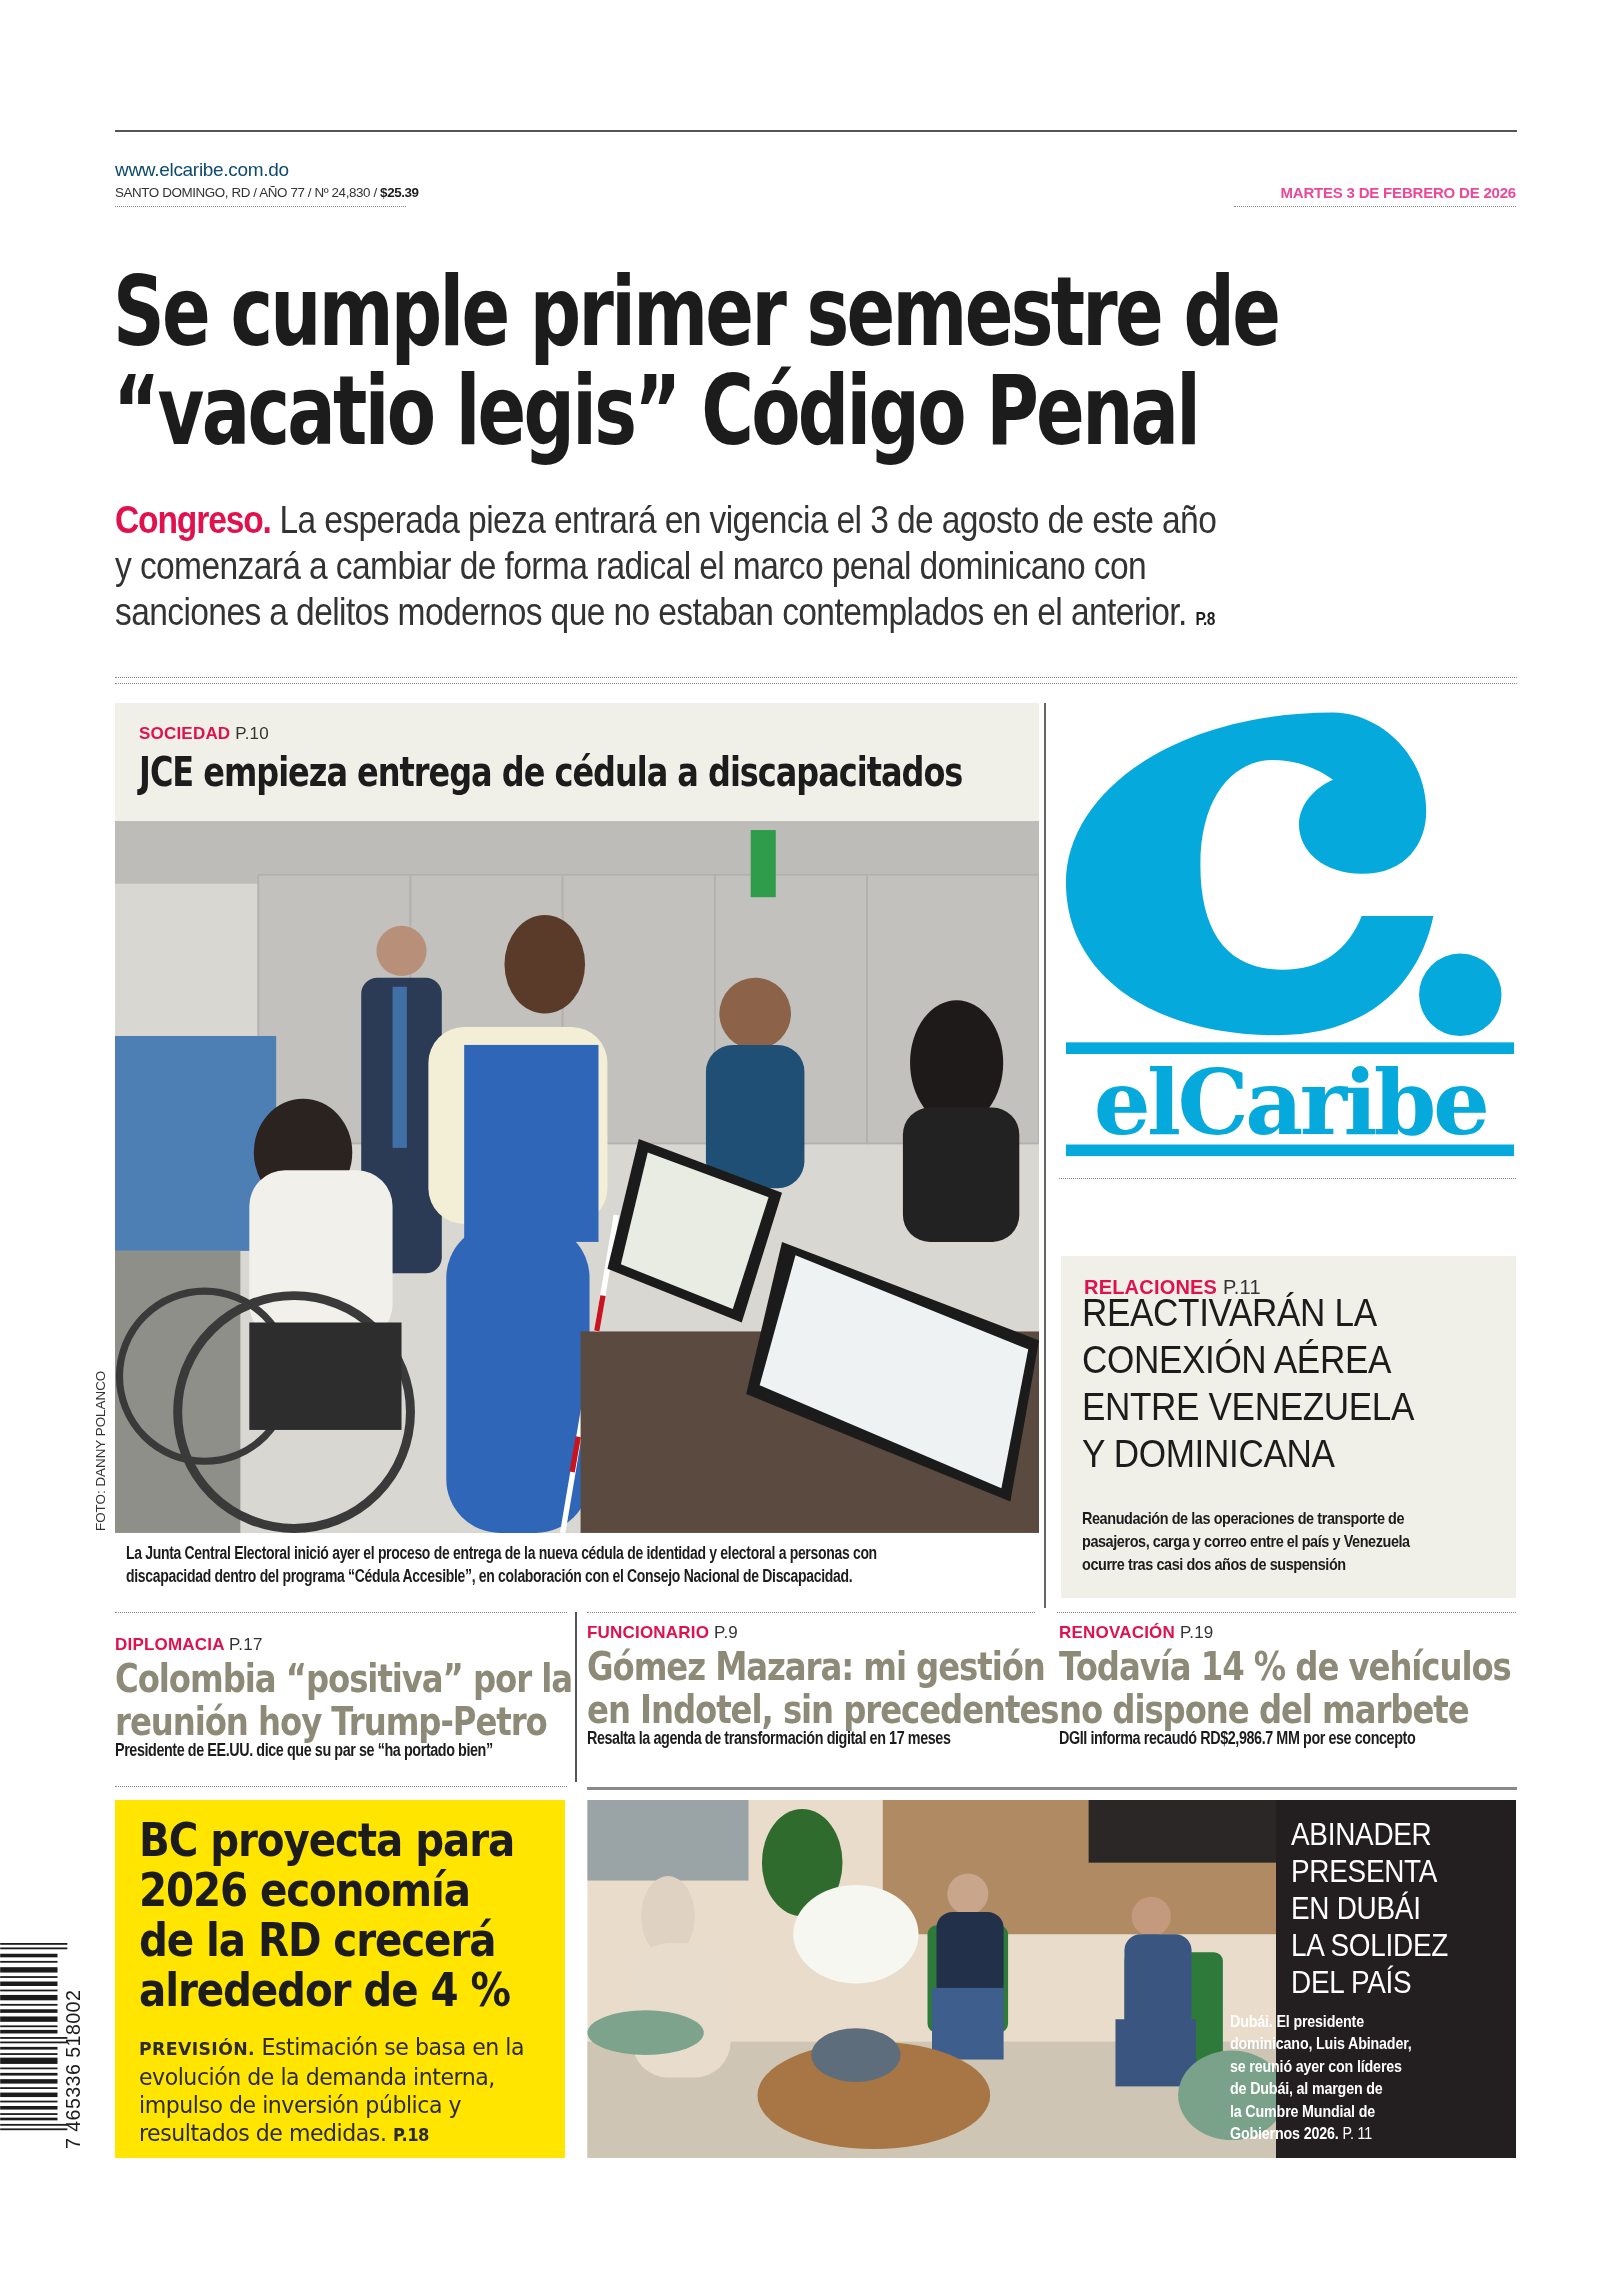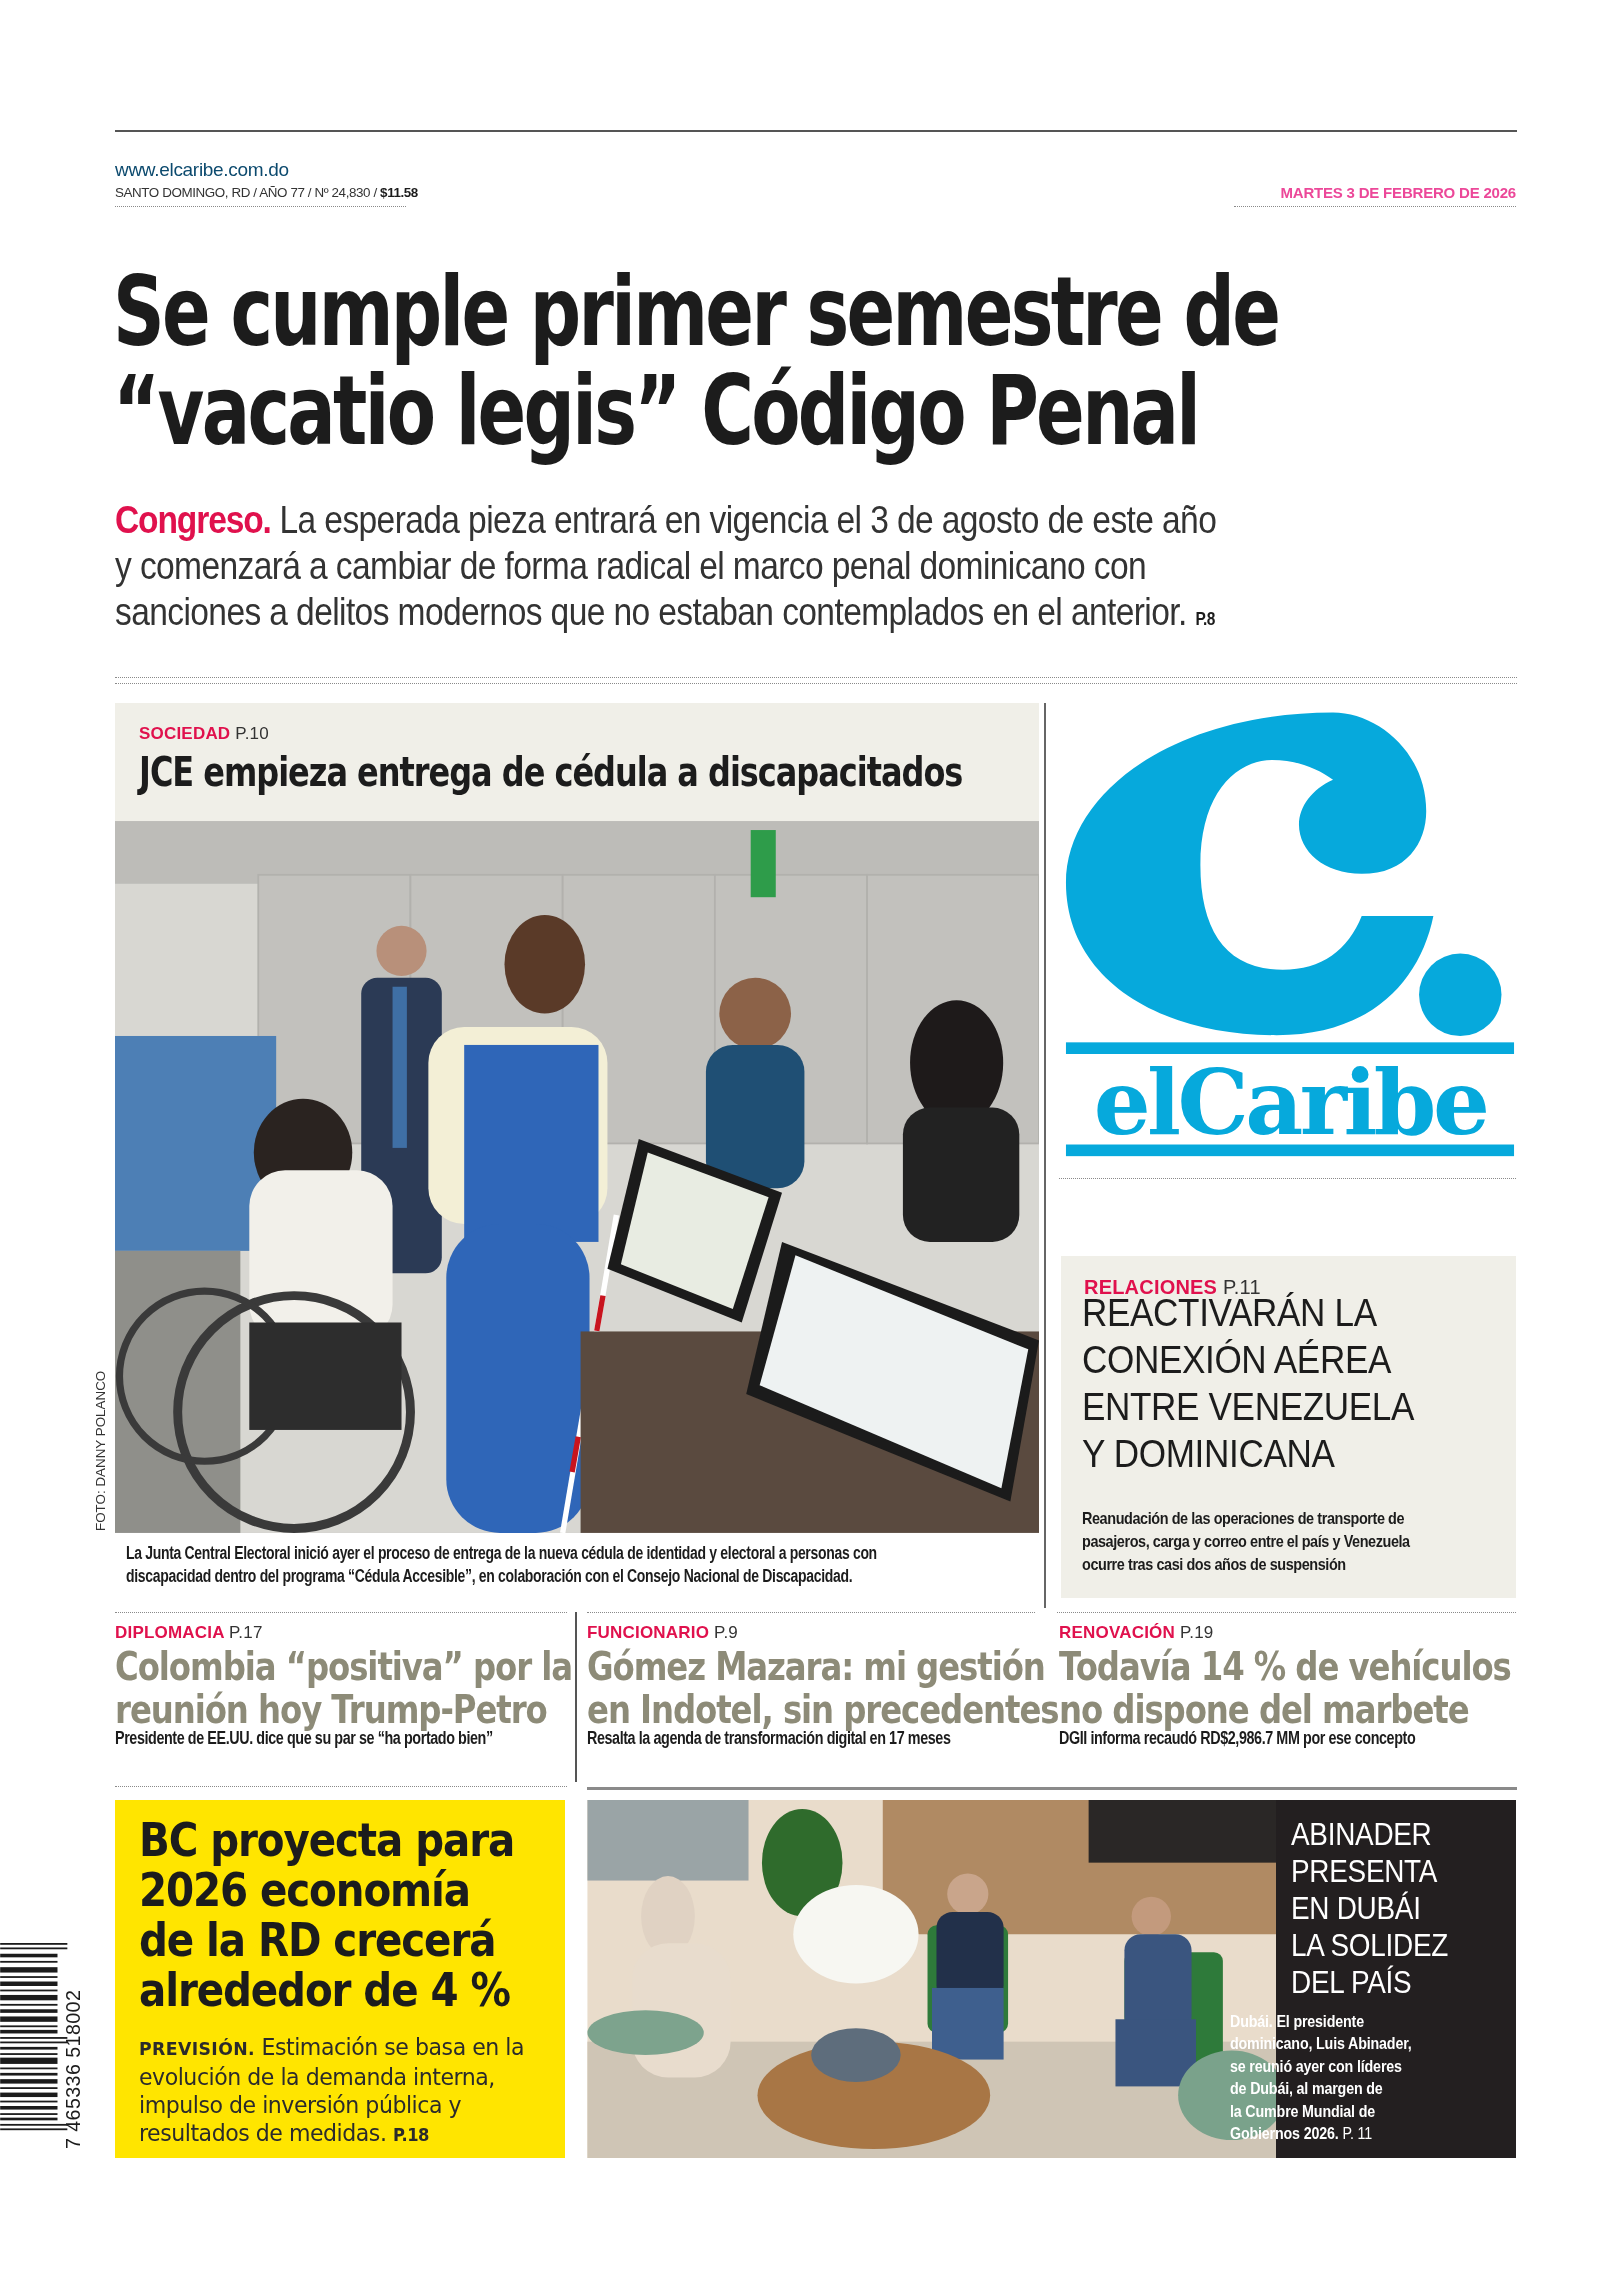--- a/index.html
+++ b/index.html
@@ -17,21 +17,21 @@
   .photo{overflow:hidden;}
 </style>
 </head>
 <body>
 
 <div class="abs rule" style="left:115px;top:130px;width:1402px;height:1.8px;background:#555;"></div>
 
 <a class="abs" style="left:115px;top:159px;font-size:19px;font-weight:400;color:#0c4a6e;text-decoration:none;letter-spacing:-0.3px;">www.elcaribe.com.do</a>
 
 <div class="abs" style="left:115px;top:185px;font-size:13.4px;color:#333;letter-spacing:-0.4px;">
-  <span>SANTO DOMINGO, RD / AÑO 77 / Nº 24,830 / </span><span style="font-weight:700;color:#1c1c1c;">$11.58</span>
+  <span>SANTO DOMINGO, RD / AÑO 77 / Nº 24,830 / </span><span style="font-weight:700;color:#1c1c1c;">$25.39</span>
 </div>
 
 <div class="abs" style="right:106px;top:184px;font-size:15px;font-weight:700;color:#ec4899;letter-spacing:-0.2px;">MARTES 3 DE FEBRERO DE 2026</div>
 
 <div class="abs dots" style="left:115px;top:206px;width:291px;border-top-width:1.8px;"></div>
 <div class="abs dots" style="left:1234px;top:206px;width:282px;border-top-width:1.8px;"></div>
 
 <div class="abs" style="left:113px;top:262px;width:1415px;">
   <div class="condensed" style="transform:scaleX(0.74);white-space:nowrap;">
     <div style="font-family:'DejaVu Sans',sans-serif;font-weight:700;font-size:97px;line-height:99px;letter-spacing:-3.6px;color:#1c1c1c;">Se cumple primer semestre de</div>
@@ -146,21 +146,21 @@
   </div>
 </div>
 
 <div class="abs dots" style="left:115px;top:1612px;width:452px;border-top-width:1.8px;"></div>
 <div class="abs dots" style="left:587px;top:1612px;width:448px;border-top-width:1.8px;"></div>
 <div class="abs dots" style="left:1057px;top:1612px;width:459px;border-top-width:1.8px;"></div>
 
 <div class="abs vrule" style="left:575px;top:1612px;height:170px;"></div>
 
 <div class="abs" style="left:115px;top:1623px;width:452px;">
-  <div class="kicker" style="font-size:17px;"><span class="sec">DIPLOMACIA</span> <span class="pg">P.17</span></div>
+  <div class="kicker" style="font-size:17px;margin-top:12px;"><span class="sec">DIPLOMACIA</span> <span class="pg">P.17</span></div>
   <div class="condensed gray-head" style="transform:scaleX(0.83);white-space:nowrap;font-size:39px;line-height:43px;margin-top:1.8px;">
     <div>Colombia “positiva” por la</div>
     <div>reunión hoy Trump-Petro</div>
   </div>
   <div class="condensed sub" style="transform:scaleX(0.82);white-space:nowrap;font-size:17.5px;margin-top:-12.5px;">Presidente de EE.UU. dice que su par se “ha portado bien”</div>
 </div>
 
 <div class="abs" style="left:587px;top:1623px;width:452px;">
   <div class="kicker" style="font-size:17px;"><span class="sec">FUNCIONARIO</span> <span class="pg">P.9</span></div>
   <div class="condensed gray-head" style="transform:scaleX(0.83);white-space:nowrap;font-size:39px;line-height:43px;margin-top:1.8px;">

